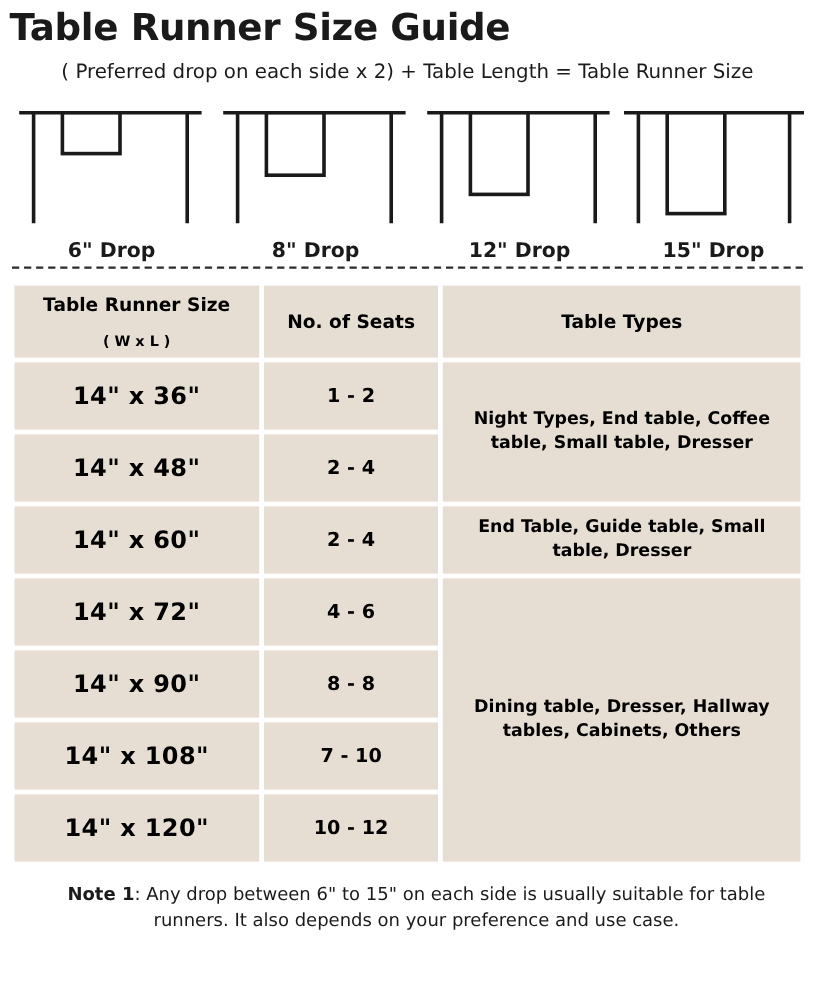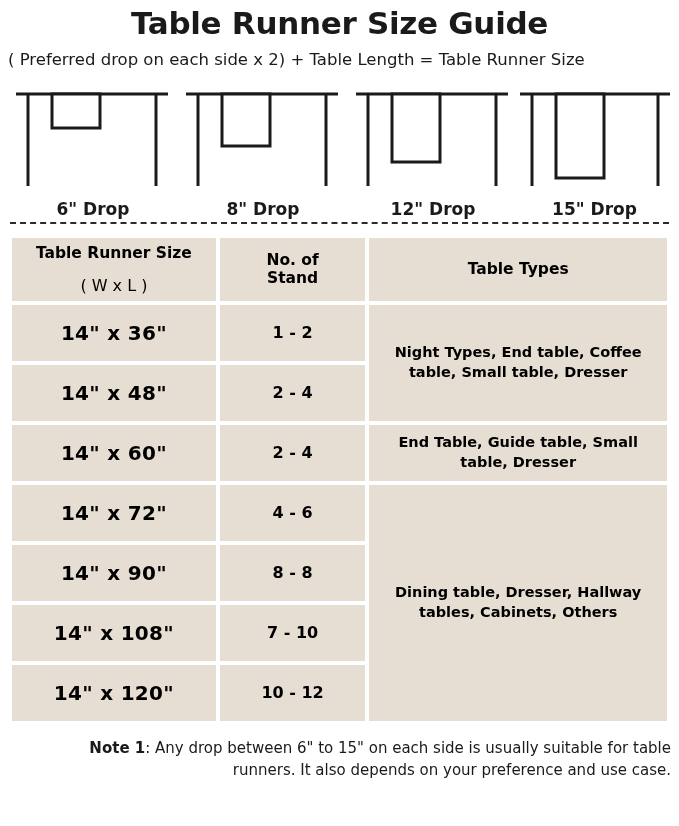--- a/index.html
+++ b/index.html
@@ -15,29 +15,29 @@
     overflow: hidden;
   }
   .page {
     position: relative;
     width: 679px;
     height: 826px;
     box-sizing: border-box;
     padding: 0 8px;
   }
   .title {
-    text-align: center;
+    text-align: left;
     font-size: 31px;
     font-weight: bold;
     letter-spacing: -0.3px;
     margin: 6px 0 6px 0;
     line-height: 1.15;
   }
   .subline {
-    text-align: left;
+    text-align: center;
     font-size: 16.5px;
     line-height: 1.45;
     margin: 0;
   }
   .subline.small {
     font-size: 15.5px;
   }
 
   
   .diagram-wrap {
@@ -77,22 +77,22 @@
     font-weight: bold;
     color: #000000;
     padding: 6px 19px;
   }
   th.head {
     font-size: 15.5px;
     height: 48px;
   }
   th.head .sub {
     display: block;
-    font-size: 16px;
-    font-weight: normal;
+    font-size: 12px;
+    font-weight: bold;
     margin-top: 14px;
   }
   td.size {
     font-size: 20px;
     height: 44px;
     letter-spacing: 0.3px;
   }
   td.seats {
     font-size: 16px;
     height: 44px;
@@ -104,21 +104,21 @@
   }
   col.c1 { width: 31.5%; }
   col.c2 { width: 22.5%; }
   col.c3 { width: 46%; }
 
   
   .notes {
     margin-top: 12px;
     font-size: 15px;
     line-height: 1.5;
-    text-align: right;
+    text-align: center;
     margin-left: 15px;
   }
   .notes p {
     margin: 0 0 2px 0;
   }
   .notes b {
     font-weight: bold;
   }
 </style>
 </head>
@@ -170,21 +170,21 @@
       <col class="c1">
         <col class="c2">
         <col class="c3">
     </colgroup>
     <thead>
       <tr>
         <th class="head">
           <span>Table Runner Size</span>
           <span class="sub">( W x L )</span>
         </th>
-        <th class="head">No. of Stand</th>
+        <th class="head">No. of Seats</th>
         <th class="head">Table Types</th>
       </tr>
     </thead>
     <tbody>
       <tr>
         <td class="size">14" x 36"</td>
         <td class="seats">1 - 2</td>
         <td class="types" rowspan="2">Night Types, End table, Coffee table, Small table, Dresser</td>
       </tr>
       <tr>

